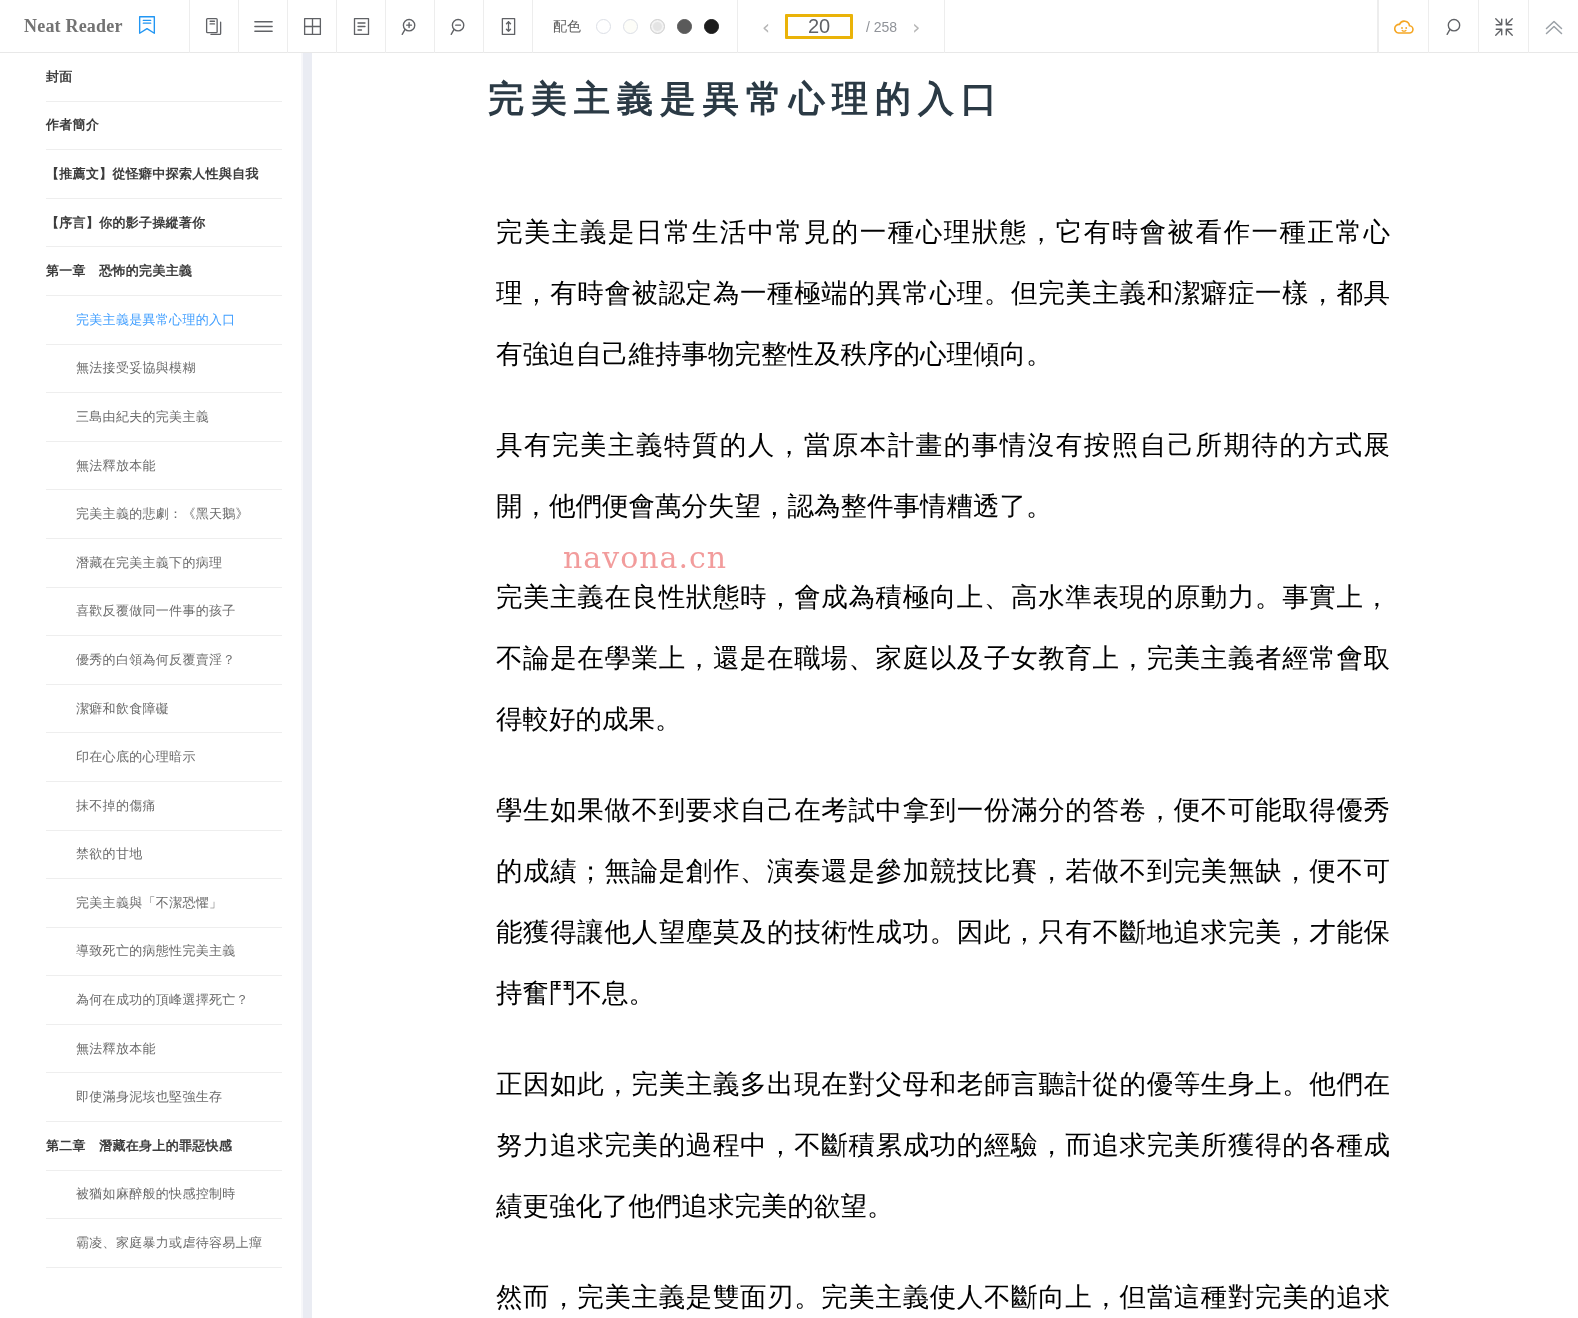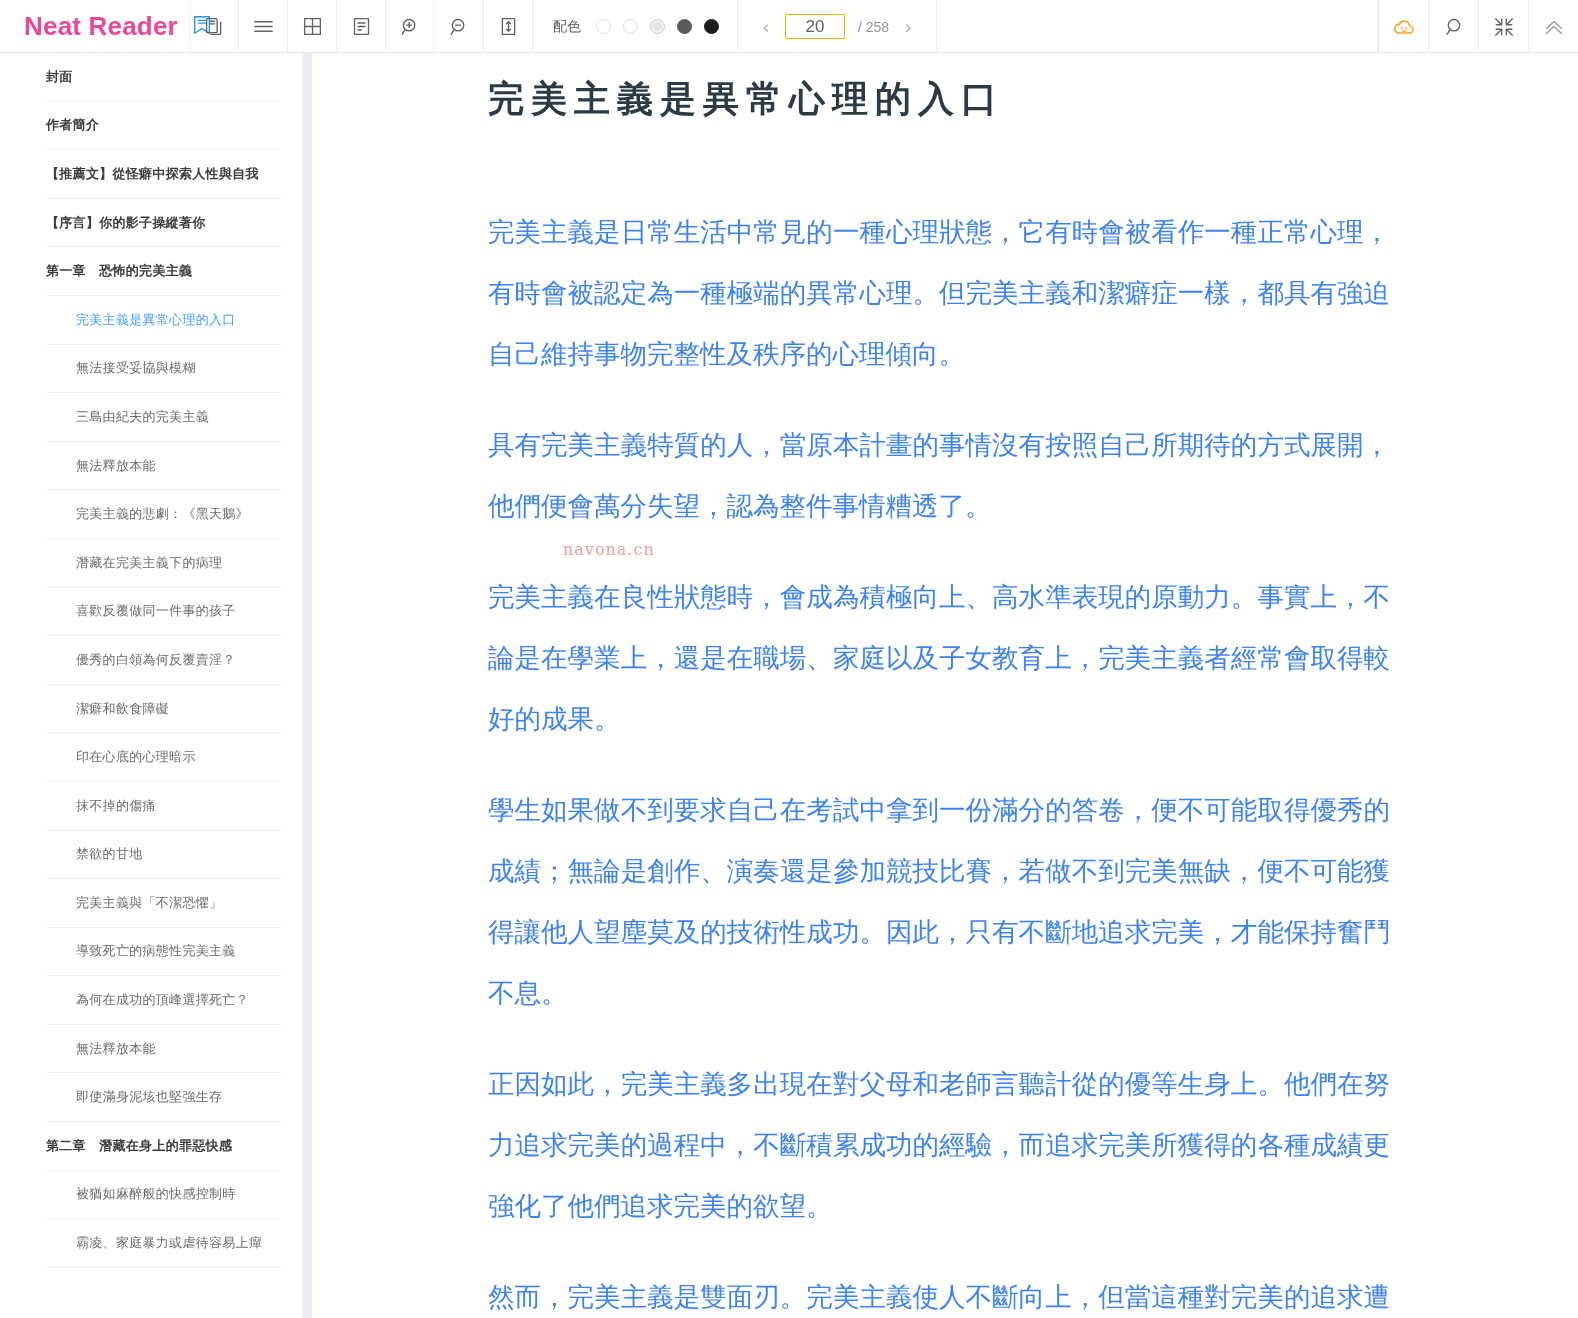--- a/index.html
+++ b/index.html
@@ -25,25 +25,26 @@
     display: flex; align-items: center; justify-content: center;
     height: 53px;
     border-right: 1px solid #ededed;
     position: relative;
   }
   .brand {
     width: 190px; padding-left: 24px;
     justify-content: flex-start; gap: 13px;
   }
   .brand-name {
-    color: #ec4899;
-    font-size: 26px;
+    color: #737373;
+    font-size: 18px;
     font-weight: bold;
     letter-spacing: .2px;
     white-space: nowrap;
+    font-family: Liberation Serif, serif;
   }
   .icon-btn { width: 49px; }
   .icon-btn svg { display:block; }
   .ico { stroke:#606266; stroke-width:1.5; fill:none; stroke-linecap:round; stroke-linejoin:round; }
 
   
   .scheme {
     padding: 0 18px 0 20px;
     gap: 12px;
   }
@@ -64,25 +65,25 @@
 
   
   .pager { padding: 0 22px; gap: 13px; }
   .chev {
     color: #b6b6b6; font-size: 20px; line-height: 1;
     cursor: pointer; user-select: none;
     font-family: "DejaVu Sans", sans-serif;
     padding: 0 2px;
   }
   .page-input {
-    width: 60px; height: 25px;
-    border: 1px solid #eab308;
+    width: 68px; height: 25px;
+    border: 3px solid #eab308;
     background: #fff;
     text-align: center;
-    font-size: 17px; color: #606266;
+    font-size: 20px; color: #606266;
     font-family: "Liberation Sans", sans-serif;
     outline: none;
     border-radius: 1px;
   }
   .page-total { font-size: 14px; color: #909399; white-space: nowrap; }
 
   .tb-spacer { flex: 1; border-right: 1px solid #ededed; }
 
   .right-cell { width: 50px; border-left: 1px solid #ededed; border-right: none; }
   .right-cell:first-of-type { }
@@ -157,34 +158,34 @@
     color: #2b3a45;
     letter-spacing: 7px;
     white-space: nowrap;
   }
   .body-text {
     position: absolute;
     left: 145px; top: 148px;
     width: 910px;
   }
   .body-text p {
-    margin: 0 0 30px 8px;
+    margin: 0 0 30px 16px;
     font-family: "DejaVu Serif", "Liberation Serif", serif;
     font-size: 26.5px;
     line-height: 61px;
-    color: #3b82f6;
+    color: #000000;
     text-align: justify;
     text-justify: inter-ideograph;
     letter-spacing: 0px;
   }
   .watermark {
     position: absolute;
     left: 228px; top: 487px;
     font-family: "DejaVu Serif", "Liberation Serif", serif;
-    font-size: 16px;
+    font-size: 30px;
     color: #f08b8b;
     opacity: .85;
     letter-spacing: 1px;
     pointer-events: none;
     user-select: none;
   }
 </style>
 </head>
 <body>
 

